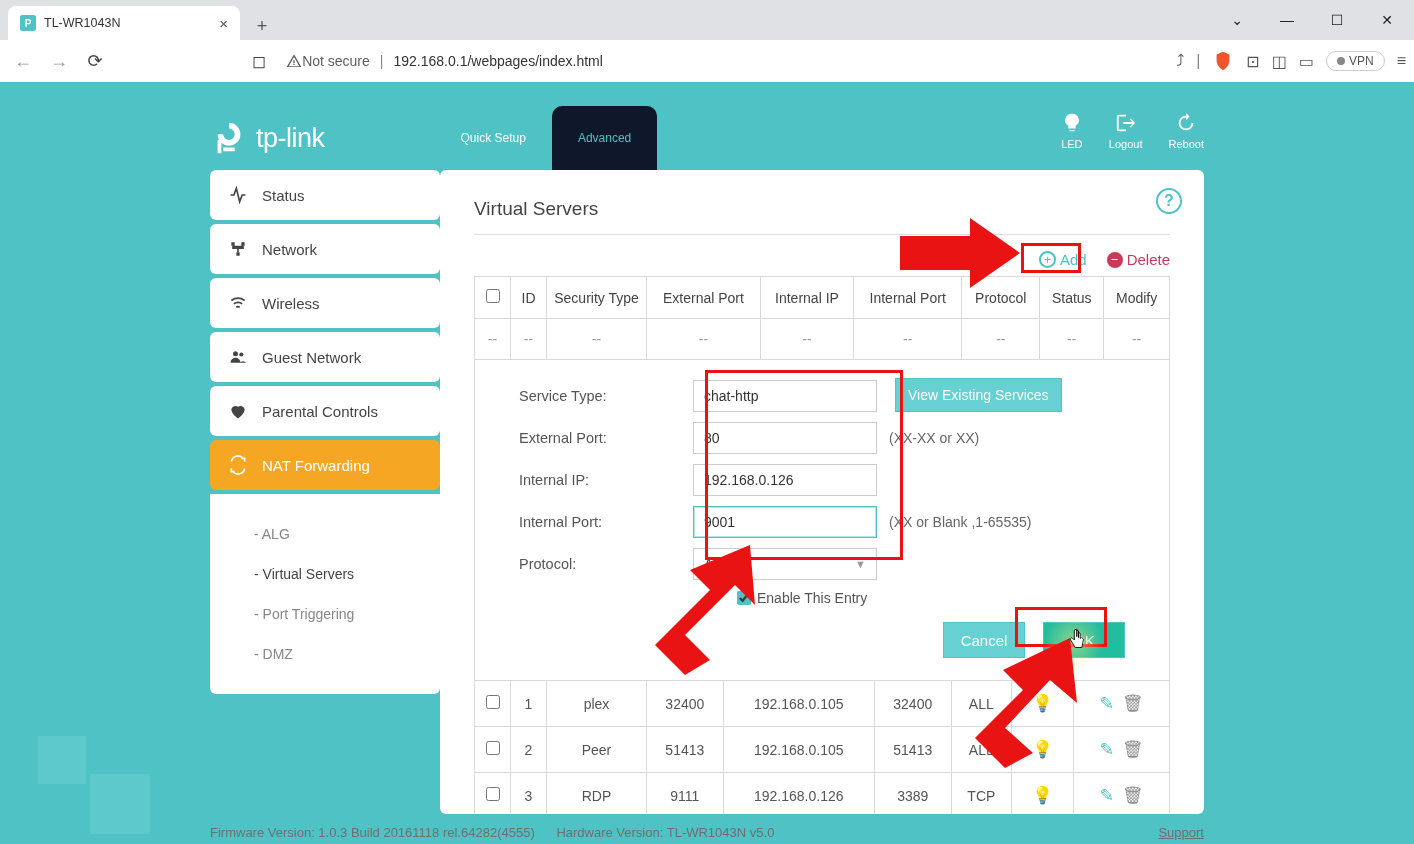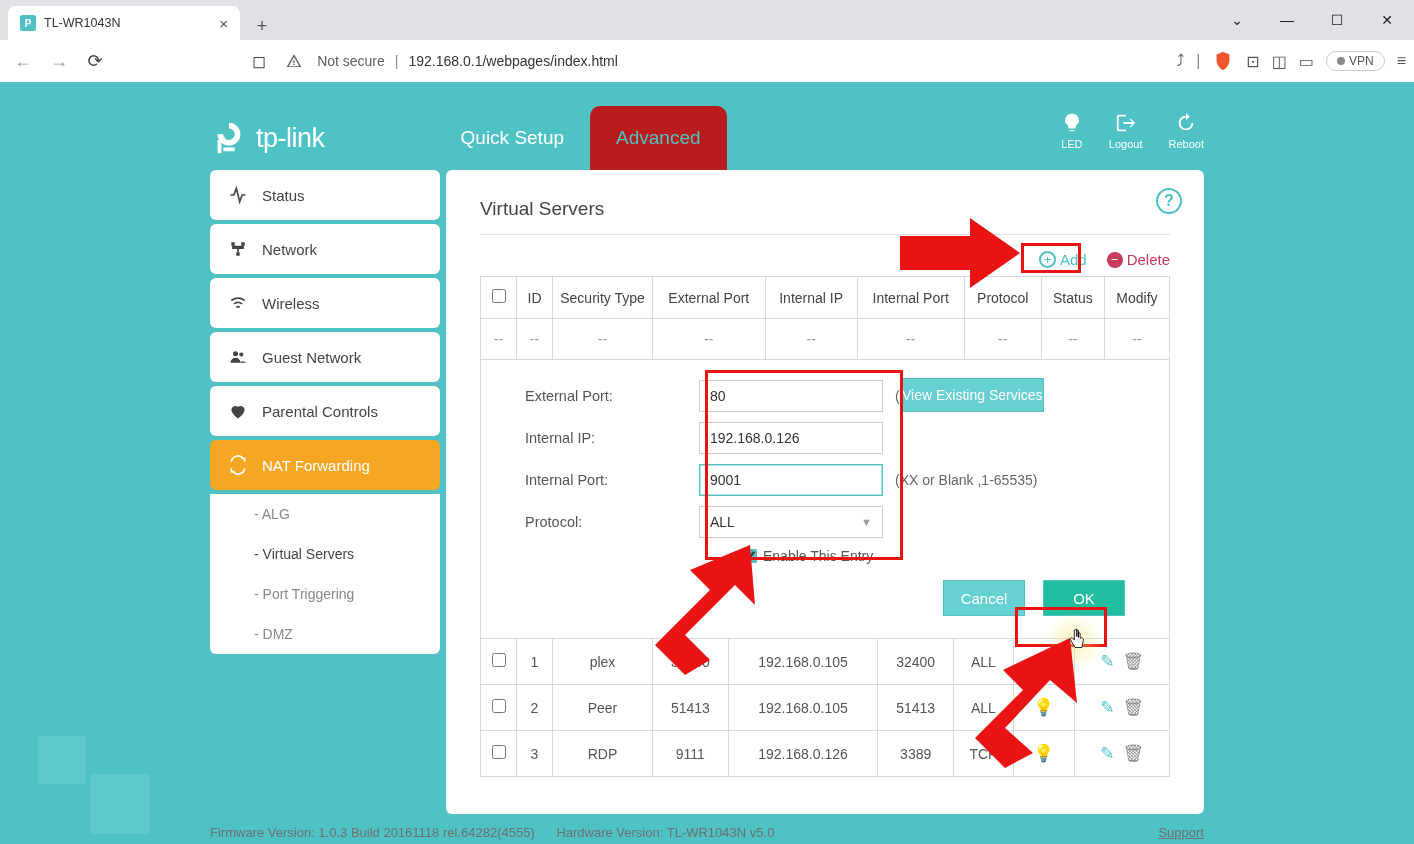--- a/index.html
+++ b/index.html
@@ -11,53 +11,53 @@
 .tab { background:#fff; height:34px; width:232px; display:flex; align-items:center; padding:0 12px; border-radius:8px 8px 0 0; font-size:12.5px; color:#333; gap:8px; }
 .tab .fav { width:16px; height:16px; background:#4ec2c5; border-radius:2px; display:flex; align-items:center; justify-content:center; color:#fff; font-size:10px; font-weight:bold; }
 .tab-close { margin-left:auto; color:#555; font-size:15px; cursor:pointer; }
 .new-tab { width:28px; height:28px; display:flex; align-items:center; justify-content:center; font-size:18px; color:#555; margin-left:8px; cursor:pointer; }
 .addr-bar { background:#fff; height:42px; display:flex; align-items:center; padding:0 8px; gap:6px; }
 .nav-btn { width:30px; height:30px; display:flex; align-items:center; justify-content:center; color:#999; font-size:18px; }
 .nav-btn.enabled { color:#444; cursor:pointer; }
 .addr-spacer { width:130px; }
 .bookmark-icon { color:#444; font-size:17px; cursor:pointer; }
 .addr-input { flex:1; display:flex; align-items:center; gap:10px; font-size:14px; color:#555; margin-left:14px; }
-.not-secure { display:flex; align-items:center; gap:15px; color:#5f5f5f; }
+.not-secure { display:flex; align-items:center; gap:0; color:#5f5f5f; }
 .not-secure svg { width:16px; height:16px; }
 .addr-sep { color:#888; }
 .url { color:#333; }
 .toolbar-right { display:flex; align-items:center; gap:12px; color:#555; }
 .lion { width:22px; height:22px; color:#f0562b; }
 .vpn-pill { border:1px solid #ccc; border-radius:14px; padding:2px 10px; font-size:12px; display:flex; align-items:center; gap:4px; }
 .win-ctrl { position:absolute; right:4px; top:6px; display:flex; gap:4px; }
 .win-ctrl span { width:46px; height:28px; display:flex; align-items:center; justify-content:center; font-size:14px; color:#222; cursor:pointer; }
 
 
 .page { position:absolute; left:0; right:0; top:82px; bottom:0; background:#4ec2c5; overflow:hidden; }
 .page::before, .page::after { content:''; position:absolute; background:#5ec9cc; }
 .page::before { left:38px; bottom:60px; width:48px; height:48px; }
 .page::after { left:90px; bottom:10px; width:60px; height:60px; }
 
 .header { position:absolute; left:210px; right:210px; top:24px; height:64px; display:flex; align-items:center; }
 .logo { display:flex; align-items:center; gap:8px; color:#fff; }
 .logo-mark { width:38px; height:38px; }
 .logo-text { font-size:27px; font-weight:400; letter-spacing:-.5px; }
 .top-tabs { margin-left:auto; display:flex; height:64px; }
-.top-tab { padding:0 26px; display:flex; align-items:center; color:#fff; font-size:19px; cursor:pointer; }
-.top-tab.active { background:#b91c1c; color:#4ec2c5; border-radius:10px 10px 0 0; font-weight:500; }
+.top-tab { padding:0 26px; display:flex; align-items:center; color:#fff; font-size:12px; cursor:pointer; }
+.top-tab.active { background:#0f172a; color:#4ec2c5; border-radius:10px 10px 0 0; font-weight:500; }
 .top-actions { position:absolute; right:210px; top:30px; display:flex; gap:26px; color:#fff; }
 .top-action { display:flex; flex-direction:column; align-items:center; gap:4px; font-size:11px; cursor:pointer; }
 .top-action svg { width:22px; height:22px; }
 
-.content-wrap { position:absolute; left:210px; right:210px; top:88px; bottom:30px; display:flex; gap:6px; }
+.content-wrap { position:absolute; left:210px; right:210px; top:88px; bottom:30px; display:flex; }
 .sidebar { width:230px; display:flex; flex-direction:column; gap:4px; }
 .side-item { background:#fff; height:50px; display:flex; align-items:center; padding:0 18px; gap:14px; border-radius:6px; font-size:15px; color:#444; cursor:pointer; }
 .side-item svg { width:20px; height:20px; }
 .side-item.active { background:#f5a623; color:#fff; }
-.side-sub { background:#fff; border-radius:0 0 6px 6px; padding:0 0; }
+.side-sub { background:#fff; border-radius:0 0 6px 6px; padding:20px 0; }
 .sub-item { padding:12px 20px 12px 44px; font-size:14px; color:#888; cursor:pointer; }
 .sub-item.current { color:#444; }
 
 .main { flex:1; background:#fff; border-radius:6px; padding:28px 34px 0; position:relative; overflow:hidden; }
 .main h2 { font-size:19px; font-weight:400; color:#444; padding-bottom:14px; border-bottom:1px solid #ddd; }
 .help-icon { position:absolute; right:22px; top:18px; width:26px; height:26px; border:2px solid #4ec2c5; border-radius:50%; display:flex; align-items:center; justify-content:center; color:#4ec2c5; font-weight:bold; font-size:16px; cursor:pointer; }
 
 .table-actions { display:flex; justify-content:flex-end; gap:20px; margin:16px 0 8px; font-size:15px; }
 .act-add { color:#4ec2c5; display:flex; align-items:center; gap:4px; cursor:pointer; }
 .act-add .plus { width:17px; height:17px; border:2px solid #4ec2c5; border-radius:50%; display:flex; align-items:center; justify-content:center; font-size:13px; line-height:1; }
@@ -71,21 +71,21 @@
 input[type=checkbox]{ width:14px; height:14px; cursor:pointer; }
 
 .form-panel { border:1px solid #d9d9d9; border-top:none; padding:20px 44px 22px; position:relative; }
 .form-row { display:flex; align-items:center; margin-bottom:10px; }
 .form-row label { width:174px; font-size:14.5px; color:#555; }
 .form-row input[type=text], .form-row .select { width:184px; height:32px; border:1px solid #ccc; padding:0 10px; font-size:14px; color:#333; }
 .form-row input.focused { border:1px solid #4ec2c5; box-shadow:0 0 0 1px #b5e4e6 inset; }
 .form-row .select { display:flex; align-items:center; justify-content:space-between; cursor:pointer; }
 .sel-arrow { color:#999; font-size:11px; }
 .hint { margin-left:12px; color:#666; font-size:14px; }
-.view-btn { position:absolute; left:420px; top:18px; background:#67d0d2; color:#fff; border:1px solid #4ec2c5; padding:8px 0; font-size:14px; cursor:pointer; }
+.view-btn { position:absolute; left:420px; top:18px; background:#67d0d2; color:#fff; border:1px solid #4ec2c5; padding:8px 12px; font-size:14px; cursor:pointer; }
 .enable-row { margin:10px 0 16px 218px; font-size:14px; color:#555; display:flex; align-items:center; gap:6px; }
 .enable-row input { accent-color:#4ec2c5; }
 .form-btns { display:flex; justify-content:flex-end; gap:18px; }
 .btn { min-width:82px; height:36px; border:1px solid #4ec2c5; font-size:15px; cursor:pointer; display:flex; align-items:center; justify-content:center; }
 .btn-cancel { background:#67d0d2; color:#fff; }
 .btn-ok { background:#22bc9f; color:#fff; width:82px; }
 
 .row-icon { color:#4ec2c5; font-size:17px; cursor:pointer; margin:0 4px; }
 .row-icon.del { color:#888; }
 
@@ -272,20 +272,24 @@
               <td class="dash">--</td>
               <td class="dash">--</td>
               <td class="dash">--</td>
               <td class="dash">--</td>
             </tr>
         </tbody>
       </table>
 
       <div class="form-panel">
         <button class="view-btn">View Existing Services</button>
+        <div class="form-row">
+            <label>Service Type:</label>
+            <input type="text" value="chat-http" style="">
+          </div>
         <div class="form-row">
             <label>External Port:</label>
             <input type="text" value="80" style="">
             <span class="hint">(XX-XX or XX)</span>
           </div>
         <div class="form-row">
             <label>Internal IP:</label>
             <input type="text" value="192.168.0.126" style="">
           </div>
         <div class="form-row">

